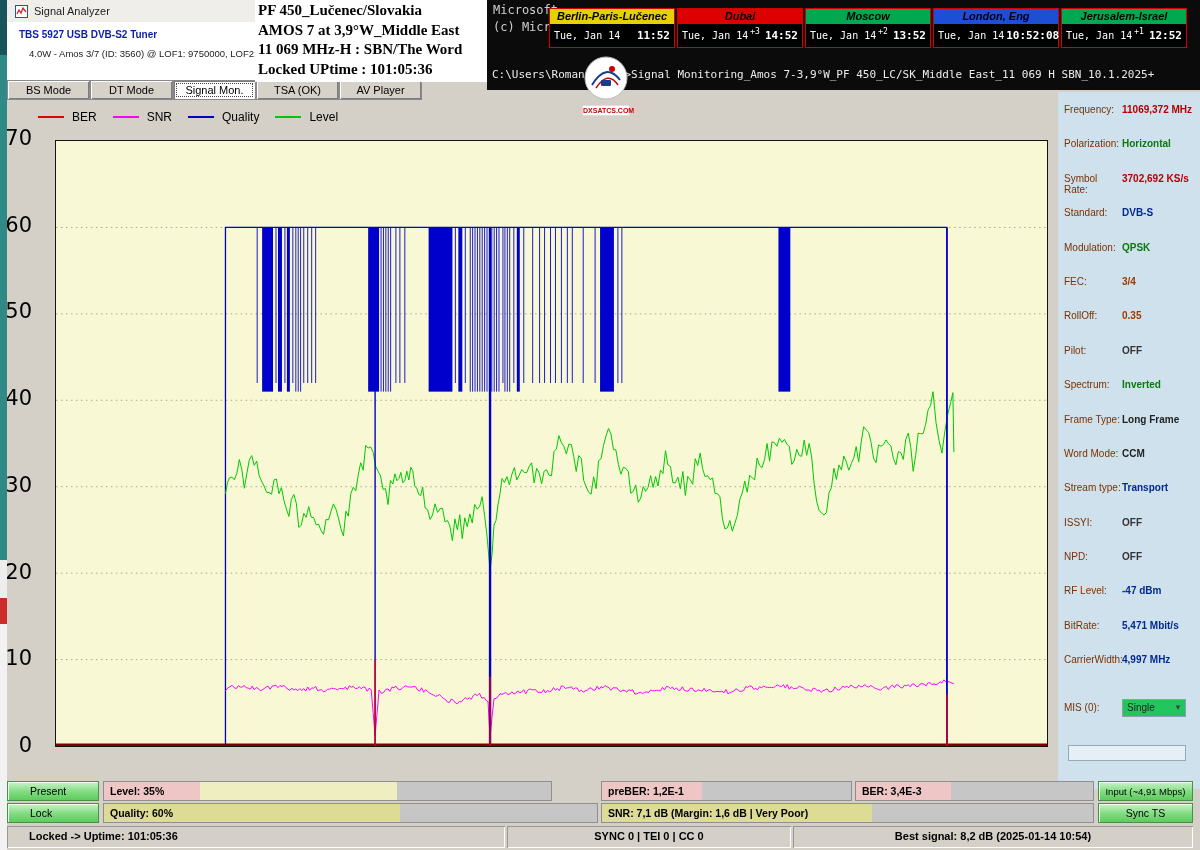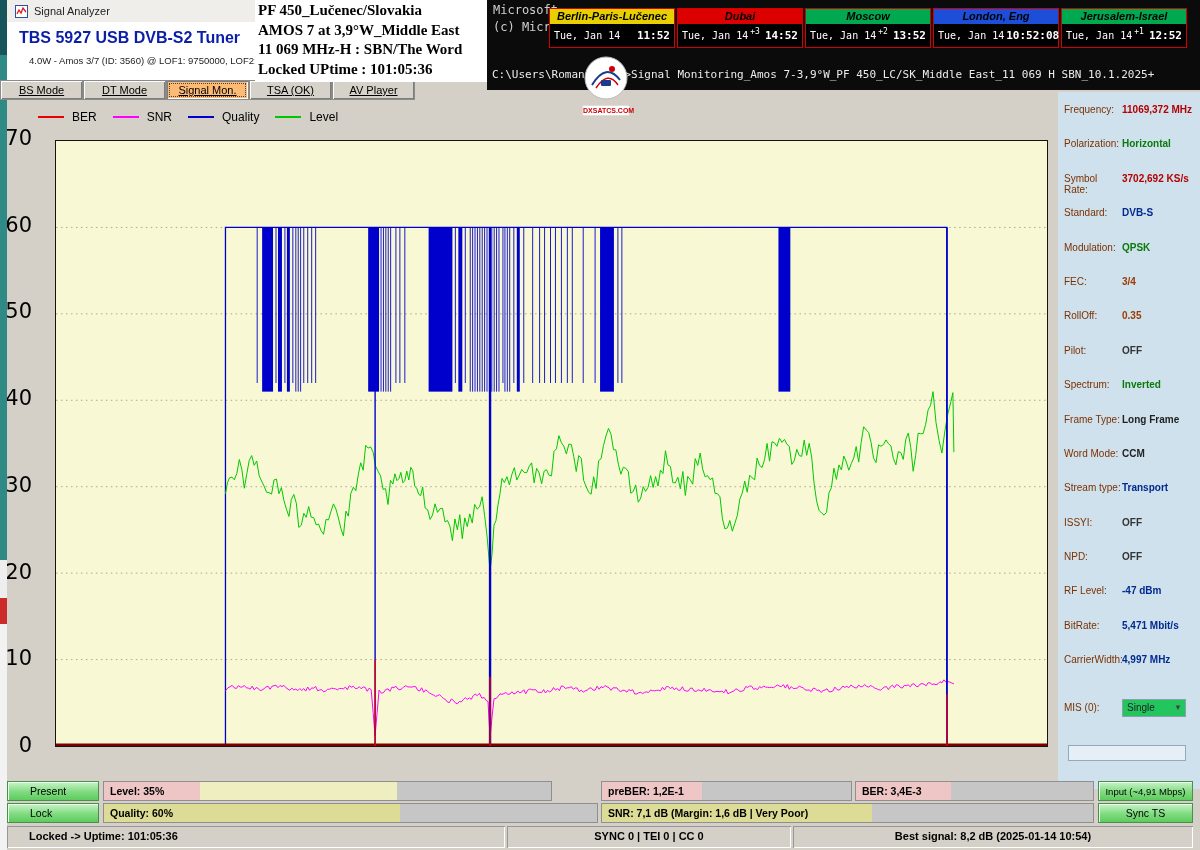--- a/index.html
+++ b/index.html
@@ -12,21 +12,21 @@
   .ls2{height:505px;background:#2f8a85;}
   .ls3{height:38px;background:#eeeeee;}
   .ls4{height:26px;background:#cc2b2b;}
   .ls5{height:226px;background:#f2f2f2;}
 
   #titlebar{position:absolute;left:7px;top:0;width:480px;height:22px;background:#f0eeeb;display:flex;align-items:center;padding-left:8px;z-index:1;}
   #app-icon{margin-right:6px;flex:none;}
   #win-title{font-size:11px;color:#222;}
 
   #app-header{position:absolute;left:7px;top:22px;width:480px;height:58px;background:#ffffff;z-index:1;}
-  #tuner-name{margin:7px 0 8px 12px;color:#0b1ea8;font-weight:bold;font-size:16px;}
+  #tuner-name{margin:7px 0 8px 12px;color:#0b1ea8;font-weight:bold;font-size:10px;}
   #tuner-lnb{margin:5px 0 0 22px;font-size:9.5px;color:#222;}
 
   #overlay{position:absolute;left:255px;top:0;width:232px;height:82px;background:#fff;z-index:4;
     font-family:"Liberation Serif","DejaVu Serif",serif;font-weight:bold;font-size:15px;color:#000;
     padding:1px 0 0 3px;line-height:19.5px;white-space:nowrap;}
 
   #terminal{position:absolute;left:487px;top:0;width:713px;height:90px;background:#0b0b0b;z-index:2;
     font-family:"DejaVu Sans Mono","Liberation Mono",monospace;}
   #term-l1{position:absolute;left:6px;top:3px;font-size:12px;color:#cfcfcf;}
   #term-l2{position:absolute;left:6px;top:20px;font-size:12px;color:#cfcfcf;}
@@ -36,24 +36,24 @@
     font-family:"Liberation Sans",sans-serif;overflow:hidden;white-space:nowrap;}
   .cbody{height:23px;display:flex;align-items:center;padding:0 4px;color:#fff;}
   .cdate{font-size:10px;white-space:nowrap;}
   .coff{display:inline-block;font-size:8px;margin-left:2px;transform:translateY(-4px);}
   .ctime{margin-left:auto;font-size:11px;font-weight:bold;white-space:nowrap;}
   #cmdline{position:absolute;left:5px;top:68px;font-size:11px;color:#ececec;white-space:nowrap;}
 
   #logo{position:absolute;left:582px;top:56px;width:48px;z-index:6;text-align:center;}
   #logo-text{background:#fff;color:#cc0000;font-size:7px;font-weight:bold;border:1px solid #ddd;border-radius:2px;padding:1px 0;margin-top:1px;}
 
-  #modebar{position:absolute;left:0;top:80px;display:flex;z-index:3;text-decoration:underline;}
+  #modebar{position:absolute;left:7px;top:80px;display:flex;z-index:3;}
   .mbtn{width:83px;height:20px;font-size:11px;font-family:inherit;background:#d6d2c9;border:1px solid #8a8a8a;
     box-shadow:inset 1px 1px 0 #fdfdfd, inset -1px -1px 0 #7d7d7d;color:#000;cursor:default;}
-  .mbtn.active{background:#fdba74;box-shadow:inset 1px 1px 0 #7d7d7d, inset -1px -1px 0 #fdfdfd;outline:1px dotted #444;outline-offset:-4px;}
+  .mbtn.active{background:#ffffff;box-shadow:inset 1px 1px 0 #7d7d7d, inset -1px -1px 0 #fdfdfd;outline:1px dotted #444;outline-offset:-4px;}
 
   #legend{position:absolute;left:38px;top:110px;display:flex;align-items:center;z-index:1;}
   .litem{display:flex;align-items:center;margin-right:16px;font-size:12px;color:#000;}
   .lswatch{width:26px;border-top:2px solid #000;margin-right:8px;}
 
   #ylabels{position:absolute;left:2px;top:0;width:30px;height:850px;}
   .ylab{position:absolute;left:0;width:30px;text-align:right;font-size:21px;color:#000;font-family:"DejaVu Sans",sans-serif;}
 
   #chart{position:absolute;left:55px;top:140px;width:993px;height:607px;background:#f8f8d4;border:1px solid #141414;}
 

